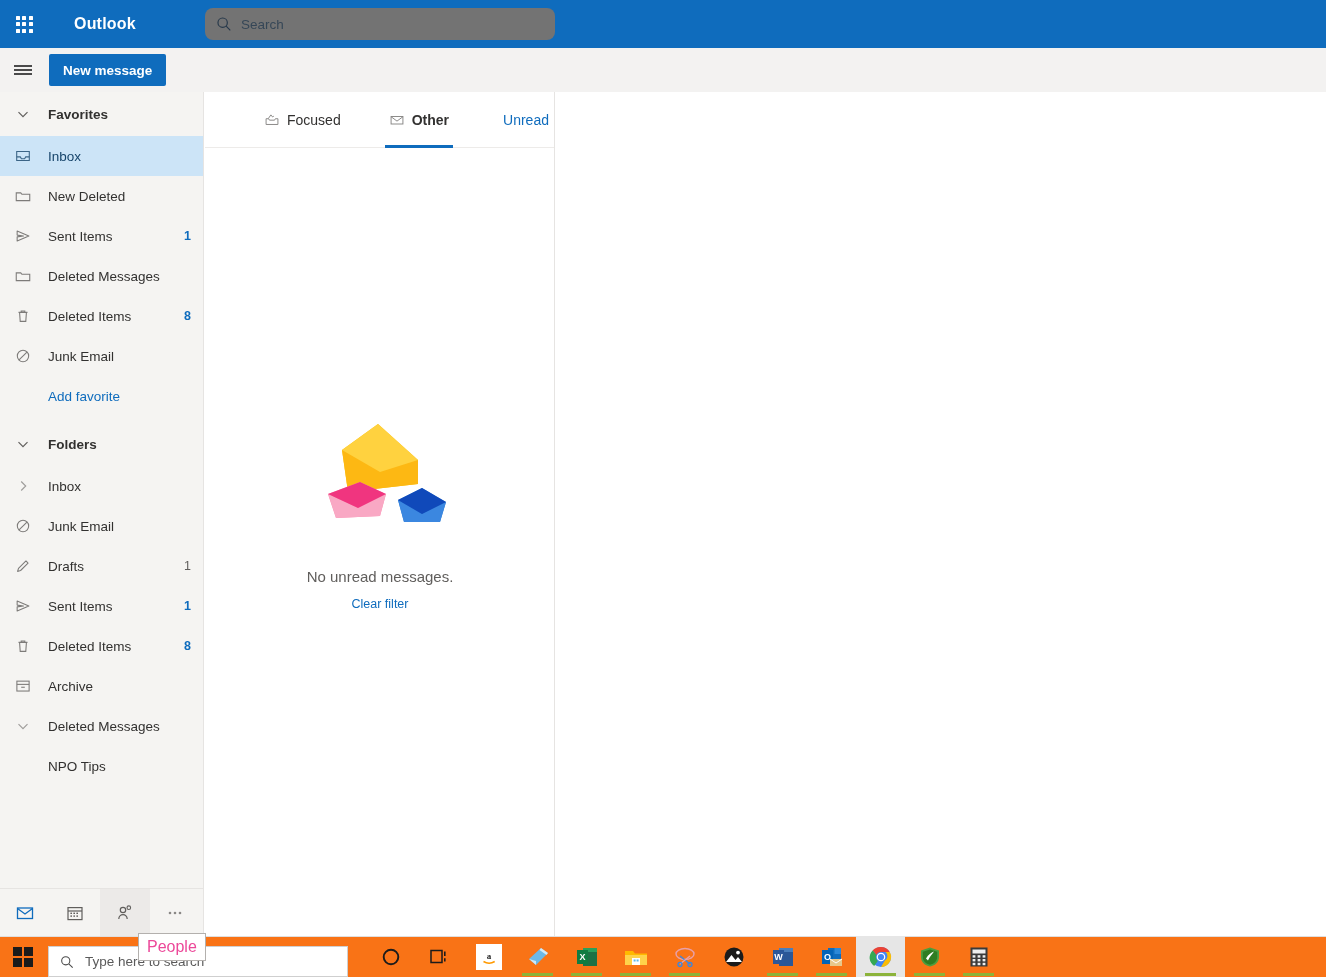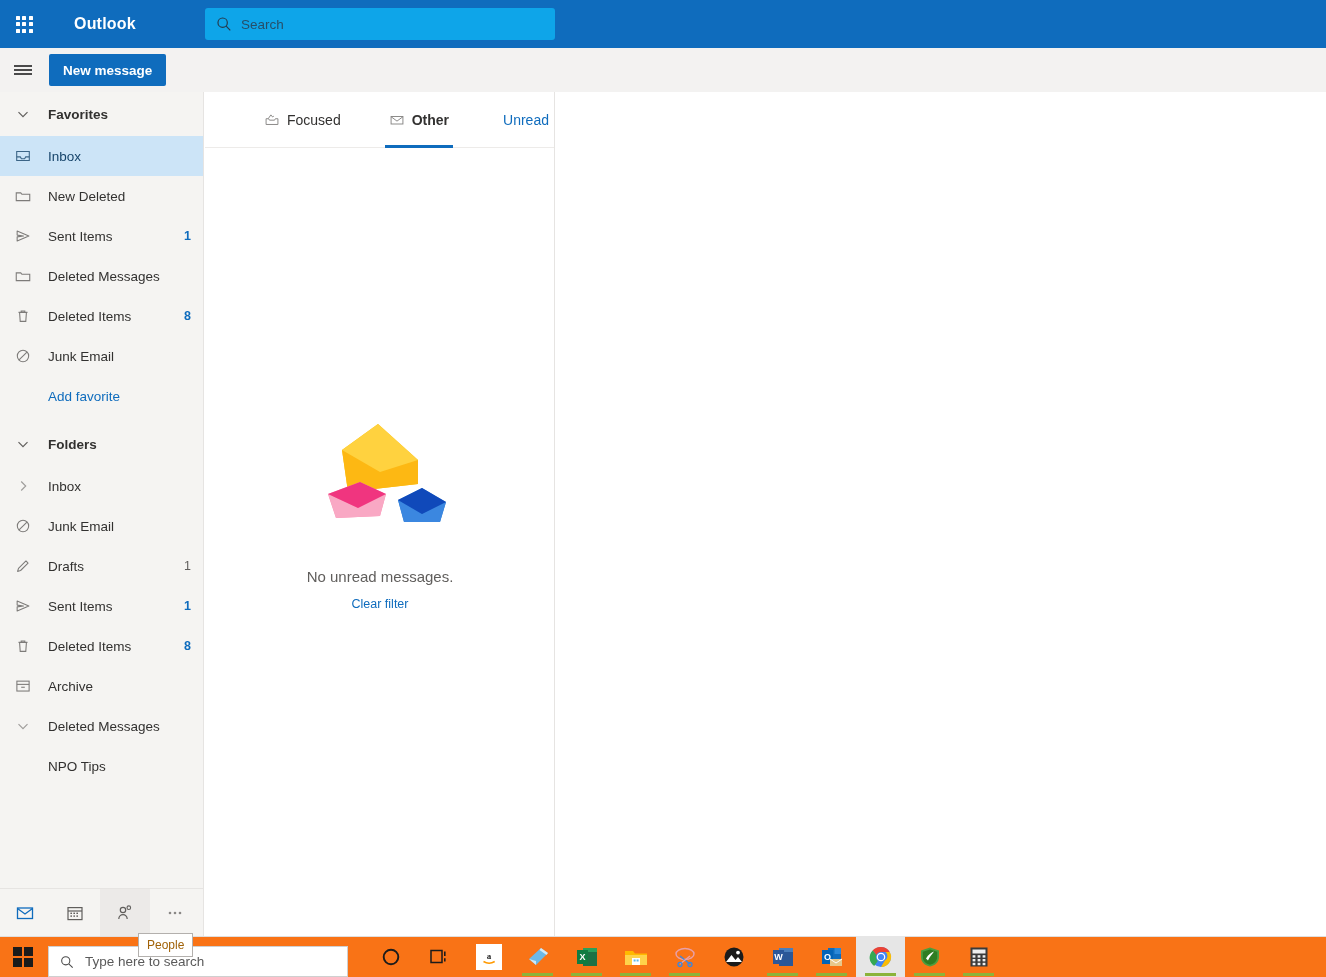--- a/index.html
+++ b/index.html
@@ -21,21 +21,21 @@
     cursor: pointer;
   }
   .waffle .grid { display: grid; grid-template-columns: repeat(3, 4px); gap: 2.5px; }
   .waffle .grid i { width: 4px; height: 4px; background: #ffffff; display: block; border-radius: 0.5px; }
   .brand {
     color: #ffffff; font-size: 16px; font-weight: bold; letter-spacing: .2px;
     margin-left: 6px; line-height: 48px;
   }
   .searchwrap {
     position: absolute; left: 205px; top: 8px; width: 350px; height: 32px;
-    background: #0ea5e9; border-radius: 3px; display: flex; align-items: center; padding: 0 10px;
+    background: #737373; border-radius: 8px; display: flex; align-items: center; padding: 0 10px;
   }
   .searchwrap .sicon { width: 18px; height: 18px; margin-right: 8px; flex: 0 0 auto; }
   .searchwrap input {
     border: none; outline: none; background: transparent; width: 100%;
     font-family: "Liberation Sans", sans-serif; font-size: 13.5px; color: #1b2a38;
   }
   .searchwrap input::placeholder { color: #2b3f52; opacity: .85; }
 
   
   .cmdbar {
@@ -77,21 +77,21 @@
   
   .appnav {
     position: absolute; left: 0; top: 888px; width: 204px; height: 48px;
     background: #f5f4f2; border-right: 1px solid #e6e4e2; border-top: 1px solid #e6e4e2;
     display: flex; align-items: center;
   }
   .appbtn { width: 50px; height: 48px; display: flex; align-items: center; justify-content: center; cursor: pointer; }
   .appbtn.hover { background: #eceae8; }
   .tooltip {
     position: absolute; left: 138px; top: 933px; background: #ffffff;
-    border: 1px solid #b3b0ad; color: #a16207; font-size: 12px;
+    border: 1px solid #b3b0ad; color: #ec4899; font-size: 16px;
     padding: 4px 8px; z-index: 60; white-space: nowrap;
   }
 
   
   .msglist {
     position: absolute; left: 205px; top: 92px; width: 350px; height: 844px;
     background: #ffffff; border-right: 1px solid #e6e4e2;
   }
   .pivots {
     height: 56px; display: flex; align-items: center; position: relative;

